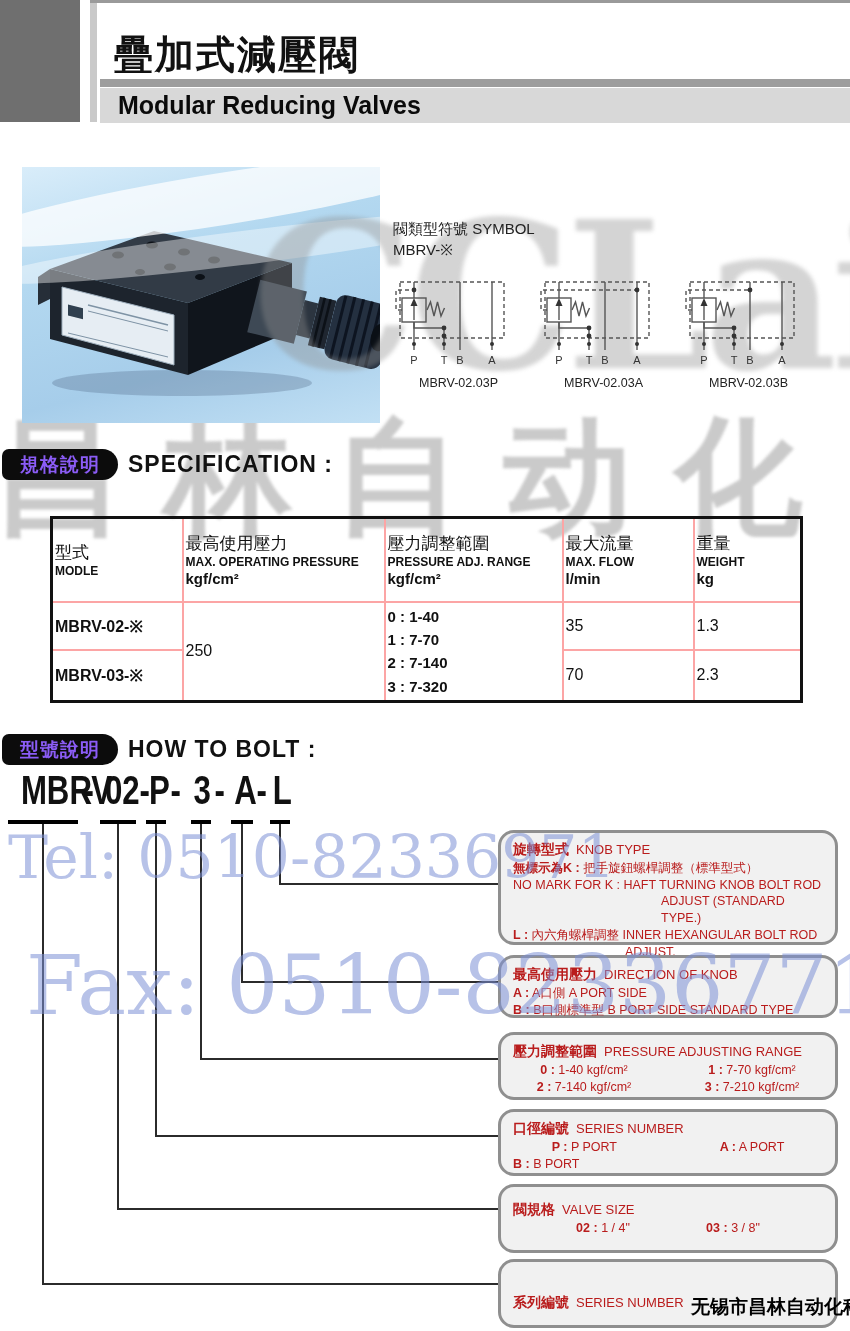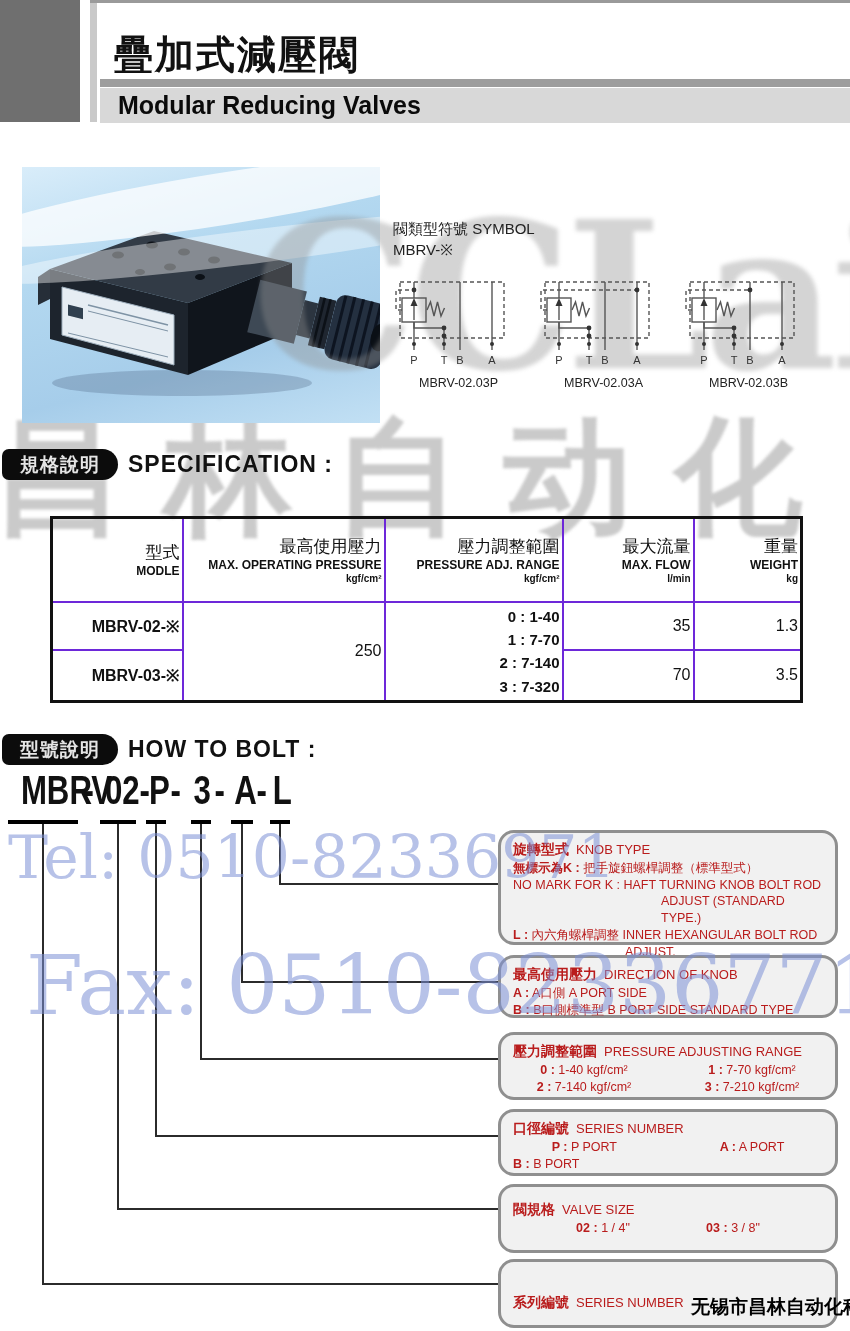--- a/index.html
+++ b/index.html
@@ -35,31 +35,31 @@
   .sym-row{position:absolute;left:386px;top:278px;width:464px;height:116px;z-index:3;}
   .sym-col{position:absolute;top:0;width:145px;text-align:center;}
   .sym-caption{font-size:12.5px;color:#222;margin-top:0px;}
   .sym-svg line,.sym-svg polyline,.sym-svg path,.sym-svg rect{stroke:#555;stroke-width:1.4;fill:none;}
   .sym-svg .dash{stroke-dasharray:4 3;}
   .sym-svg .dot{fill:#333;stroke:none;}
   .sym-svg .head{fill:#333;stroke:none;}
   .sym-svg text{fill:#333;font-size:11px;font-family:"Liberation Sans",sans-serif;stroke:none;}
   
   .badge{position:absolute;left:2px;z-index:3;width:116px;height:31px;background:#0c0c0c;
-         border-radius:8px 18px 18px 8px;color:#e5e5e5;font-size:19px;font-weight:bold;
+         border-radius:8px 18px 18px 8px;color:#8b5cf6;font-size:19px;font-weight:bold;
          text-align:center;line-height:31px;letter-spacing:1px;}
   .sect-head{position:absolute;left:128px;z-index:3;font-size:23px;font-weight:bold;line-height:31px;letter-spacing:1px;}
   
   .spec-table{position:absolute;left:50px;top:516px;width:750px;z-index:2;border-collapse:collapse;
               table-layout:fixed;background:transparent;}
-  .spec-table td,.spec-table th{border:2px solid #6d28d9;text-align:right;vertical-align:middle;padding:2px;}
+  .spec-table td,.spec-table th{border:2px solid #fca5a5;text-align:left;vertical-align:middle;padding:2px;}
   .spec-table{border:3px solid #111;}
   .th-cn{font-size:17px;font-weight:normal;}
   .th-en{font-size:12px;font-weight:bold;line-height:1.25;}
-  .th-unit{font-size:10px;font-weight:bold;}
+  .th-unit{font-size:15px;font-weight:bold;}
   .cell-model{font-size:16px;font-weight:bold;}
   .cell-num{font-size:16px;}
   .cell-range div{font-size:15px;font-weight:bold;line-height:1.55;}
   
   .code-seg{position:absolute;top:768px;height:52px;z-index:3;border-bottom:4px solid #000;
             text-align:center;}
   .code-seg .tx,.code-sep .tx{display:inline-block;font-size:40px;font-weight:bold;transform:scaleX(.78);transform-origin:center;white-space:nowrap;}
   .code-sep{position:absolute;top:768px;z-index:3;text-align:center;}
   .v-line{position:absolute;width:2px;background:#2b2b2b;z-index:2;}
   .h-line{position:absolute;height:2px;background:#2b2b2b;z-index:2;}
@@ -279,21 +279,21 @@
         <div>1 : 7-70</div>
         <div>2 : 7-140</div>
         <div>3 : 7-320</div>
       </td>
       <td class="cell-num">35</td>
       <td class="cell-num">1.3</td>
     </tr>
     <tr style="height:52px">
       <td class="cell-model">MBRV-03-※</td>
       <td class="cell-num">70</td>
-      <td class="cell-num">3.5</td>
+      <td class="cell-num">2.3</td>
     </tr>
   </tbody>
     </table>
 
   <div class="badge" style="top:734px;">型號說明</div>
   <div class="sect-head" style="top:734px;">HOW TO BOLT :</div>
 
   <div class="code-seg" style="left:8px;width:70px;"><span class="tx">MBRV</span></div>
   <div class="code-sep" style="left:82px;width:14px;"><span class="tx">-</span></div>
   <div class="code-seg" style="left:100px;width:36px;"><span class="tx">02</span></div>

